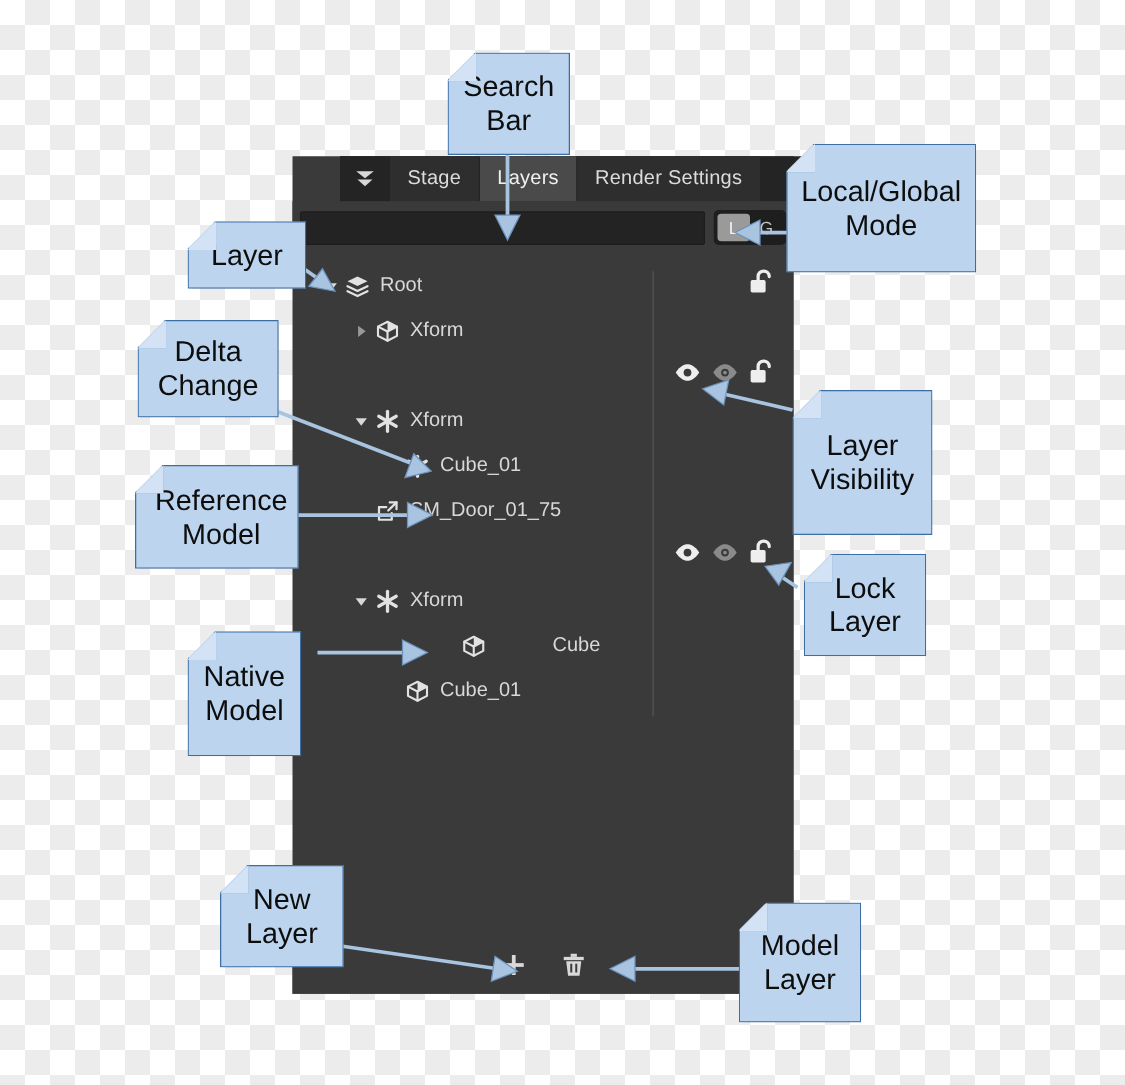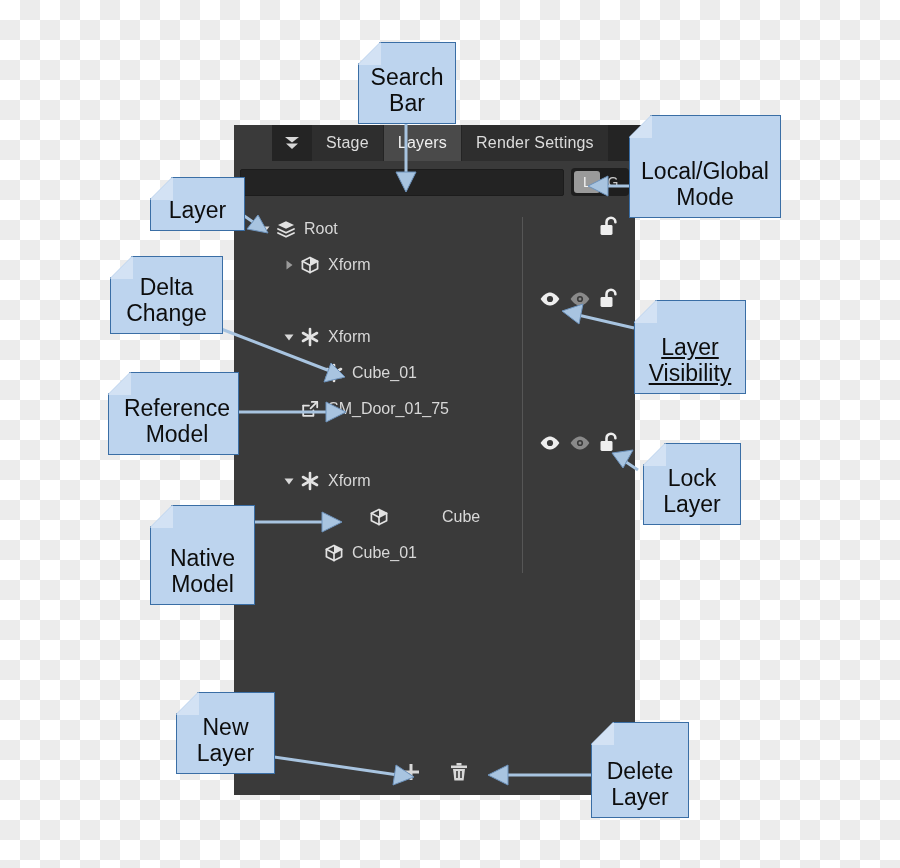--- a/index.html
+++ b/index.html
@@ -88,21 +88,20 @@
   .note{
     position:absolute;z-index:40;
     background:#bdd4ee;border:1px solid #3a6ea5;
     color:#0d0d0d;font-size:23px;line-height:1.16;
     display:flex;align-items:center;justify-content:center;text-align:center;
     box-sizing:border-box;padding:6px 8px;
     box-shadow:3px 3px 4px rgba(0,0,0,.30);
   }
   .note.fold-tl{
     clip-path:polygon(22px 0,100% 0,100% 100%,0 100%,0 22px);
-    align-items:flex-end;
   }
   .note.fold-tl::before{
     content:"";position:absolute;left:-1px;top:-1px;width:23px;height:23px;
     background:#d3e2f4;border-right:1px solid #3a6ea5;border-bottom:1px solid #3a6ea5;
     clip-path:polygon(0 23px,23px 0,23px 23px);
   }
 
   svg.arrow{position:absolute;z-index:35;overflow:visible;}
   .aline{stroke:#a8c4e0;stroke-width:3;fill:none;}
   .ahead{fill:#a8c4e0;stroke:#6d92bb;stroke-width:1;}
@@ -372,31 +371,31 @@
 </div>
 
 <div class="note fold-tl" style="left:110px;top:256px;width:113px;height:78px;">
   <span>Delta Change</span>
 </div>
 
 <div class="note fold-tl" style="left:108px;top:372px;width:131px;height:83px;padding-left:15px;">
   <span>Reference Model</span>
 </div>
 
-<div class="note fold-tl" style="left:150px;top:505px;width:105px;height:100px;">
+<div class="note fold-tl" style="left:150px;top:505px;width:91px;height:100px;">
   <span>Native Model</span>
 </div>
 
-<div class="note fold-tl" style="left:634px;top:300px;width:112px;height:94px;text-decoration:underline;">
+<div class="note fold-tl" style="left:634px;top:312px;width:112px;height:116px;">
   <span>Layer Visibility</span>
 </div>
 
 <div class="note fold-tl" style="left:643px;top:443px;width:98px;height:82px;">
   <span>Lock Layer</span>
 </div>
 
 <div class="note fold-tl" style="left:176px;top:692px;width:99px;height:82px;">
   <span>New Layer</span>
 </div>
 
 <div class="note fold-tl" style="left:591px;top:722px;width:98px;height:96px;">
-  <span>Delete Layer</span>
+  <span>Model Layer</span>
 </div>
 
 </body></html>

